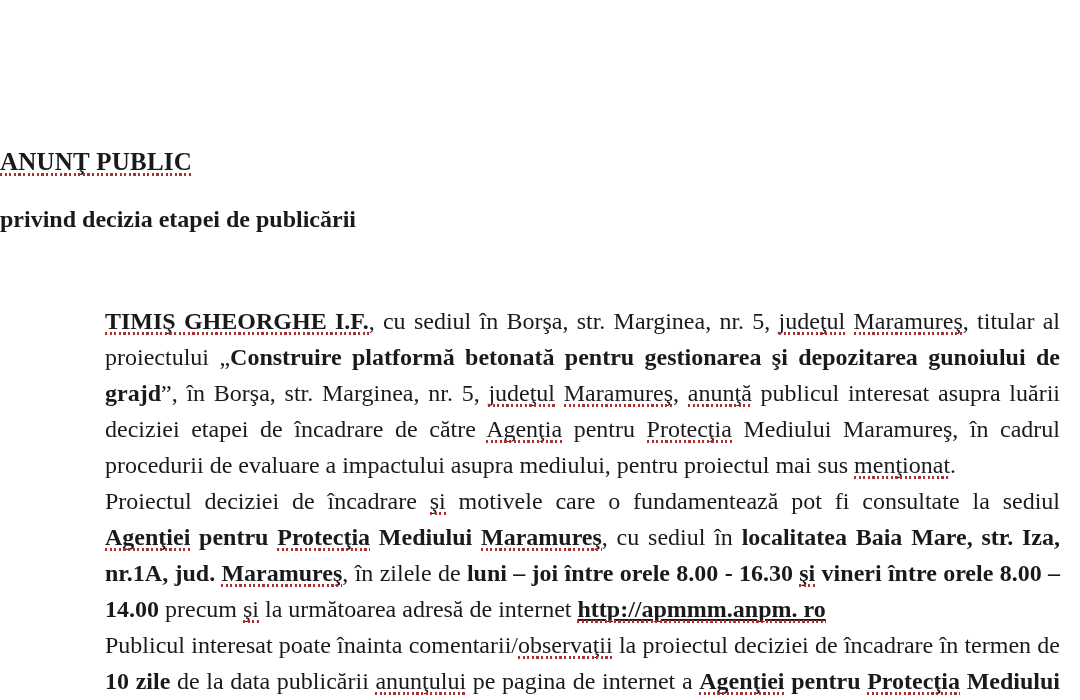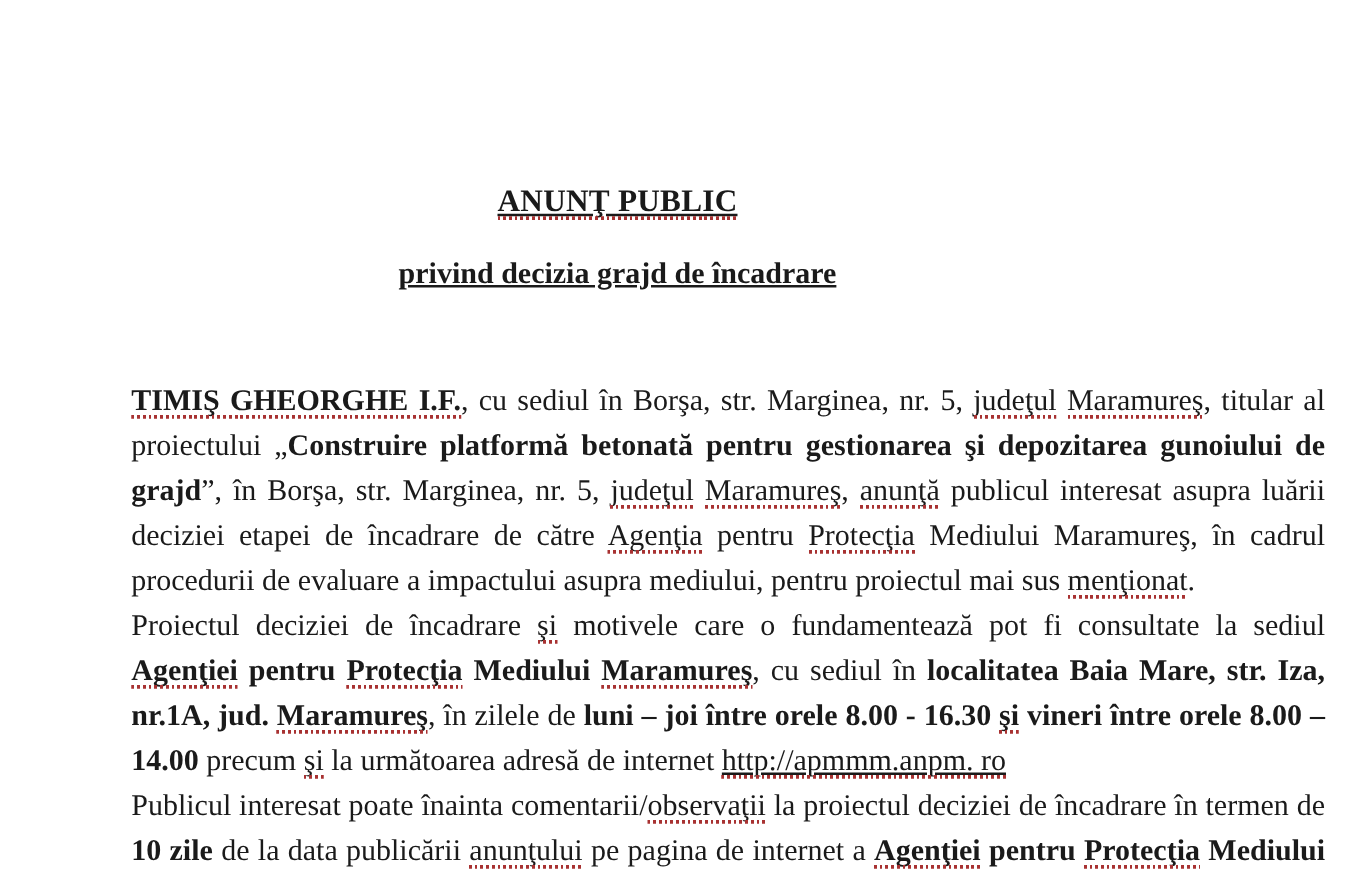--- a/index.html
+++ b/index.html
@@ -23,22 +23,21 @@
     height: 700px;
     box-sizing: border-box;
   }
 
   
   .heading-block {
     position: absolute;
     left: 0;
     top: 148px;
     width: 988px;
-    text-align: center;
-    text-decoration: underline;
+    text-align: left;
   }
   .title-main {
     font-size: 25px;
     font-weight: bold;
     letter-spacing: 0.2px;
     line-height: 1.15;
     margin: 0;
   }
   .title-sub {
     font-size: 24px;
@@ -85,34 +84,34 @@
       to right,
       #a83232 0px,
       #a83232 2.2px,
       rgba(255,255,255,0) 2.2px,
       rgba(255,255,255,0) 4.6px
     );
     pointer-events: none;
   }
   
   .url {
-    font-weight: normal;
+    font-weight: bold;
     text-decoration: underline;
     text-underline-offset: 2px;
     white-space: nowrap;
   }
 </style>
 </head>
 <body>
 
 <div class="page">
 
   <div class="heading-block">
     <div class="title-main"><span class="sp">ANUNŢ PUBLIC</span></div>
-    <div class="title-sub">privind decizia grajd de încadrare</div>
+    <div class="title-sub">privind decizia etapei de publicării</div>
   </div>
 
   <div class="body-block">
 
     <p class="para"><span class="b sp">TIMIŞ GHEORGHE I.F.</span><span>, cu sediul în Borşa, str. Marginea, nr. 5, </span><span class="sp">judeţul</span><span> </span><span class="sp">Maramureş</span><span>, titular al proiectului „</span><span class="b">Construire platformă betonată pentru gestionarea şi depozitarea gunoiului de grajd</span><span>”, în Borşa, str. Marginea, nr. 5, </span><span class="sp">judeţul</span><span> </span><span class="sp">Maramureş</span><span>, </span><span class="sp">anunţă</span><span> publicul interesat asupra luării deciziei etapei de încadrare de către </span><span class="sp">Agenţia</span><span> pentru </span><span class="sp">Protecţia</span><span> Mediului Maramureş, în cadrul procedurii de evaluare a impactului asupra mediului, pentru proiectul mai sus </span><span class="sp">menţionat</span><span>.</span></p>
 
     <p class="para"><span>Proiectul deciziei de încadrare </span><span class="sp">şi</span><span> motivele care o fundamentează pot fi consultate la sediul </span><span class="b sp">Agenţiei</span><span class="b"> pentru </span><span class="b sp">Protecţia</span><span class="b"> Mediului </span><span class="b sp">Maramureş</span><span>, cu sediul în </span><span class="b">localitatea Baia Mare, str. Iza, nr.1A, jud. </span><span class="b sp">Maramureş</span><span>, în zilele de </span><span class="b">luni – joi între orele 8.00 - 16.30 </span><span class="b sp">şi</span><span class="b"> vineri între orele 8.00 – 14.00</span><span> precum </span><span class="sp">şi</span><span> la următoarea adresă de internet  </span><span class="url sp">http://apmmm.anpm. ro</span></p>
 
     <p class="para last-left"><span>Publicul interesat poate înainta comentarii/</span><span class="sp">observaţii</span><span> la proiectul deciziei de încadrare în termen de </span><span class="b">10 zile</span><span> de la data publicării </span><span class="sp">anunţului</span><span> pe pagina de internet a </span><span class="b sp">Agenţiei</span><span class="b"> pentru </span><span class="b sp">Protecţia</span><span class="b"> Mediului </span><span class="b sp">Maramureş</span><span class="b">.</span></p>
 

